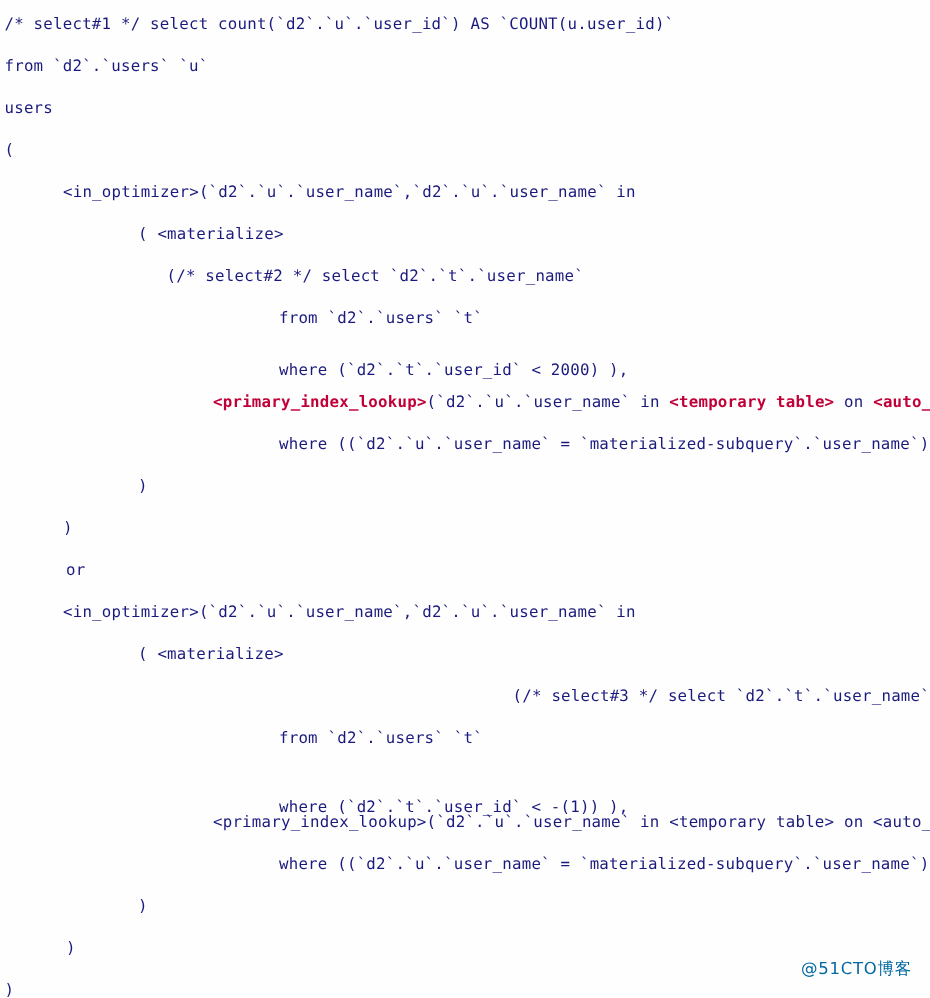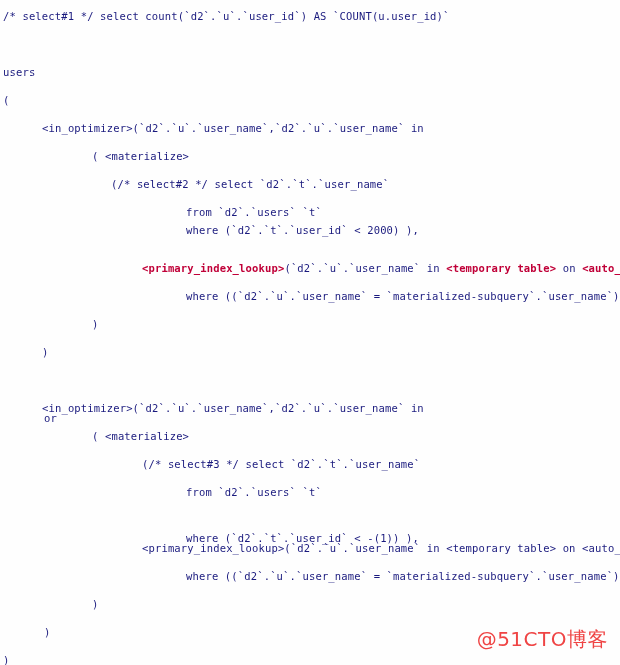--- a/index.html
+++ b/index.html
@@ -38,47 +38,48 @@
   .seg-plain { color: #1a1a7e; }
   .seg-hl {
     color: #c00038;
     font-weight: bold;
   }
   .watermark {
     position: absolute;
     right: 12px;
     bottom: 12px;
     font-family: "DejaVu Sans", "Liberation Sans", sans-serif;
-    font-size: 20px;
-    color: #ef4444;
+    font-size: 11px;
+    color: #0369a1;
     letter-spacing: 0.5px;
     user-select: none;
   }
 </style>
 </head>
 <body>
 
 <div id="page" style="background: rgb(254, 254, 254);">
   <div class="code-area" id="code-area">
       <div class="code-line" style="top: 2px; padding-left: 3px;"><span class="seg seg-plain">/* select#1 */ select count(`d2`.`u`.`user_id`) AS `COUNT(u.user_id)`</span></div>
+      <div class="code-line" style="top: 30px; padding-left: 3px;"><span class="seg seg-plain">from `d2`.`users` `u`</span></div>
       <div class="code-line" style="top: 58px; padding-left: 3px;"><span class="seg seg-plain">users</span></div>
       <div class="code-line" style="top: 86px; padding-left: 3px;"><span class="seg seg-plain">(</span></div>
       <div class="code-line" style="top: 114px; padding-left: 42px;"><span class="seg seg-plain">&lt;in_optimizer&gt;(`d2`.`u`.`user_name`,`d2`.`u`.`user_name` in</span></div>
       <div class="code-line" style="top: 142px; padding-left: 92px;"><span class="seg seg-plain">( &lt;materialize&gt;</span></div>
       <div class="code-line" style="top: 170px; padding-left: 111px;"><span class="seg seg-plain">(/* select#2 */ select `d2`.`t`.`user_name`</span></div>
       <div class="code-line" style="top: 198px; padding-left: 186px;"><span class="seg seg-plain">from `d2`.`users` `t`</span></div>
-      <div class="code-line" style="top: 216px; padding-left: 186px;"><span class="seg seg-plain">where (`d2`.`t`.`user_id` &lt; 2000) ),</span></div>
+      <div class="code-line" style="top: 233px; padding-left: 186px;"><span class="seg seg-plain">where (`d2`.`t`.`user_id` &lt; 2000) ),</span></div>
       <div class="code-line" style="top: 254px; padding-left: 142px;"><span class="seg seg-hl">&lt;</span><span class="seg seg-hl">primary_index_lookup</span><span class="seg seg-hl">&gt;</span><span class="seg seg-plain">(`d2`.`u`.`user_name` in </span><span class="seg seg-hl">&lt;temporary table&gt;</span><span class="seg seg-plain"> on </span><span class="seg seg-hl">&lt;auto_key&gt;</span></div>
       <div class="code-line" style="top: 282px; padding-left: 186px;"><span class="seg seg-plain">where ((`d2`.`u`.`user_name` = `materialized-subquery`.`user_name`)))</span></div>
       <div class="code-line" style="top: 310px; padding-left: 92px;"><span class="seg seg-plain">)</span></div>
       <div class="code-line" style="top: 338px; padding-left: 42px;"><span class="seg seg-plain">)</span></div>
-      <div class="code-line" style="top: 366px; padding-left: 44px; margin-top: 38px;"><span class="seg seg-plain">or</span></div>
+      <div class="code-line" style="top: 366px; padding-left: 44px;"><span class="seg seg-plain">or</span></div>
       <div class="code-line" style="top: 394px; padding-left: 42px;"><span class="seg seg-plain">&lt;in_optimizer&gt;(`d2`.`u`.`user_name`,`d2`.`u`.`user_name` in</span></div>
       <div class="code-line" style="top: 422px; padding-left: 92px;"><span class="seg seg-plain">( &lt;materialize&gt;</span></div>
-      <div class="code-line" style="top: 450px; padding-left: 142px;"><span class="seg seg-plain">(/* select#3 */ select `d2`.`t`.`user_name`</span></div>
+      <div class="code-line" style="top: 450px; padding-left: 142px; text-align: right;"><span class="seg seg-plain">(/* select#3 */ select `d2`.`t`.`user_name`</span></div>
       <div class="code-line" style="top: 478px; padding-left: 186px;"><span class="seg seg-plain">from `d2`.`users` `t`</span></div>
       <div class="code-line" style="top: 524px; padding-left: 186px;"><span class="seg seg-plain">where (`d2`.`t`.`user_id` &lt; -(1)) ),</span></div>
       <div class="code-line" style="top: 534px; padding-left: 142px;"><span class="seg seg-plain">&lt;primary_index_lookup&gt;(`d2`.`u`.`user_name` in &lt;temporary table&gt; on &lt;auto_key&gt;</span></div>
       <div class="code-line" style="top: 562px; padding-left: 186px;"><span class="seg seg-plain">where ((`d2`.`u`.`user_name` = `materialized-subquery`.`user_name`)))</span></div>
       <div class="code-line" style="top: 590px; padding-left: 92px;"><span class="seg seg-plain">)</span></div>
       <div class="code-line" style="top: 618px; padding-left: 44px;"><span class="seg seg-plain">)</span></div>
       <div class="code-line" style="top: 646px; padding-left: 3px;"><span class="seg seg-plain">)</span></div>
     </div>
   <div class="watermark">@51CTO博客</div>
 </div>

